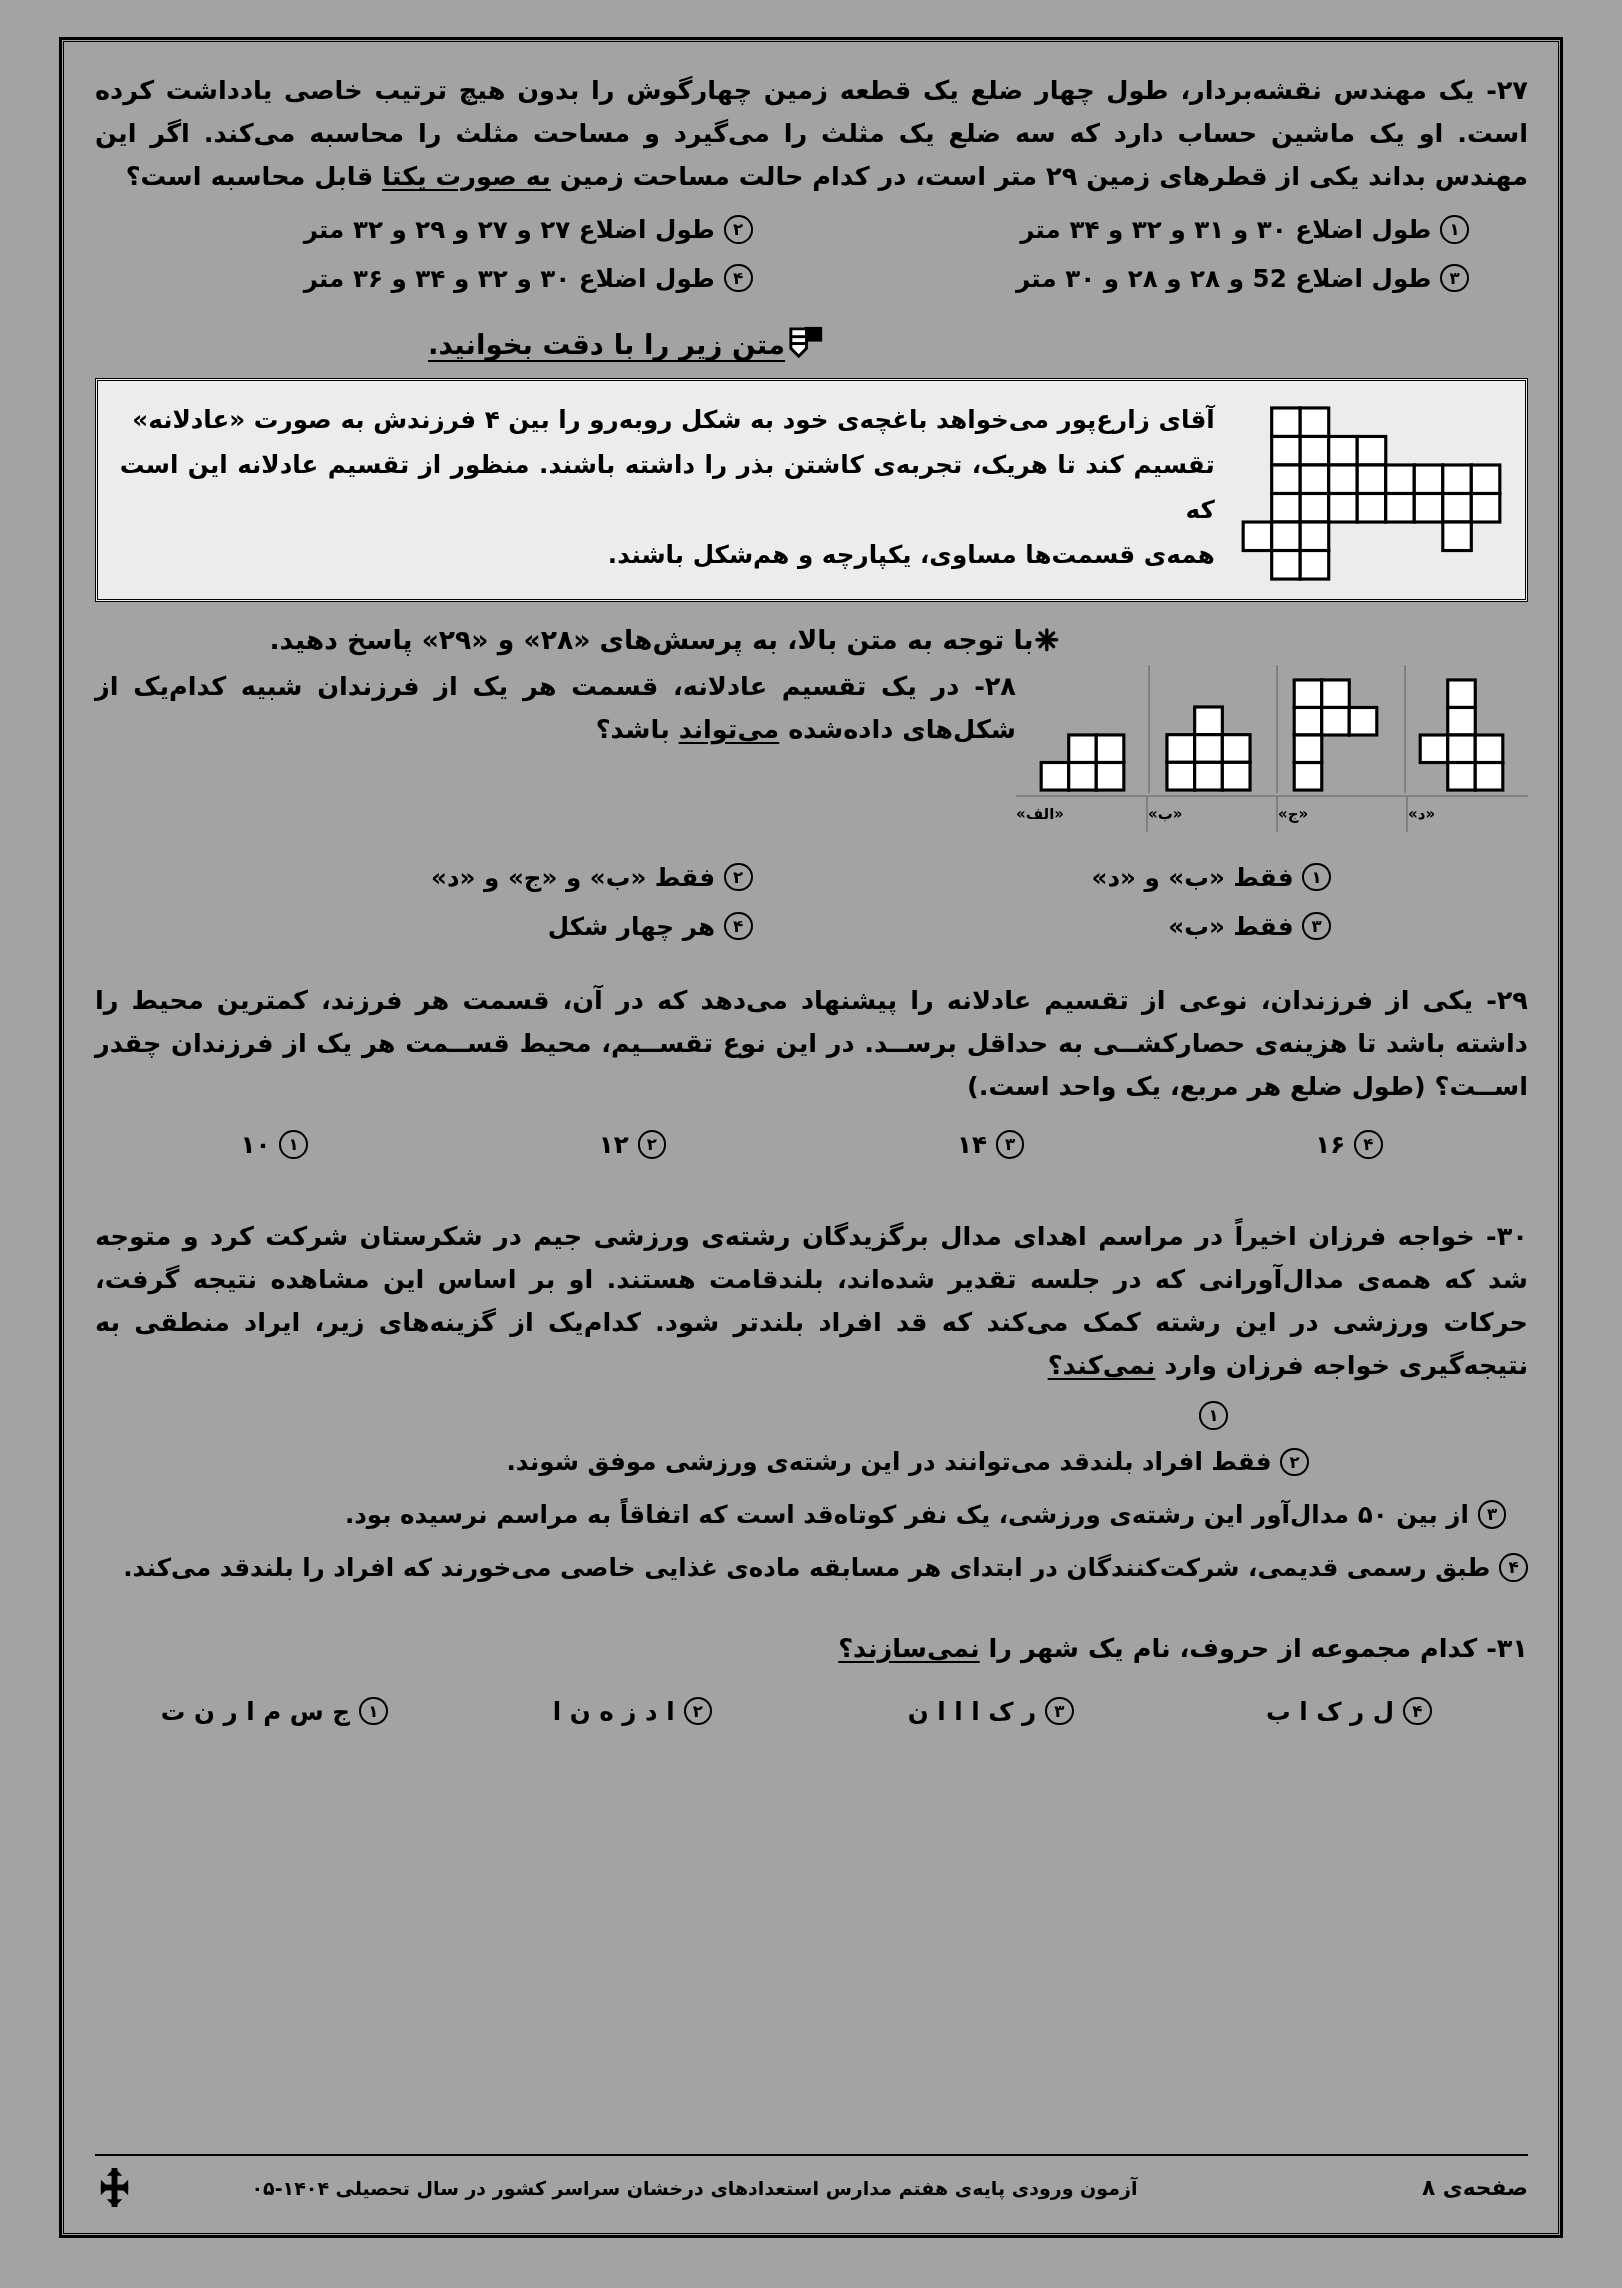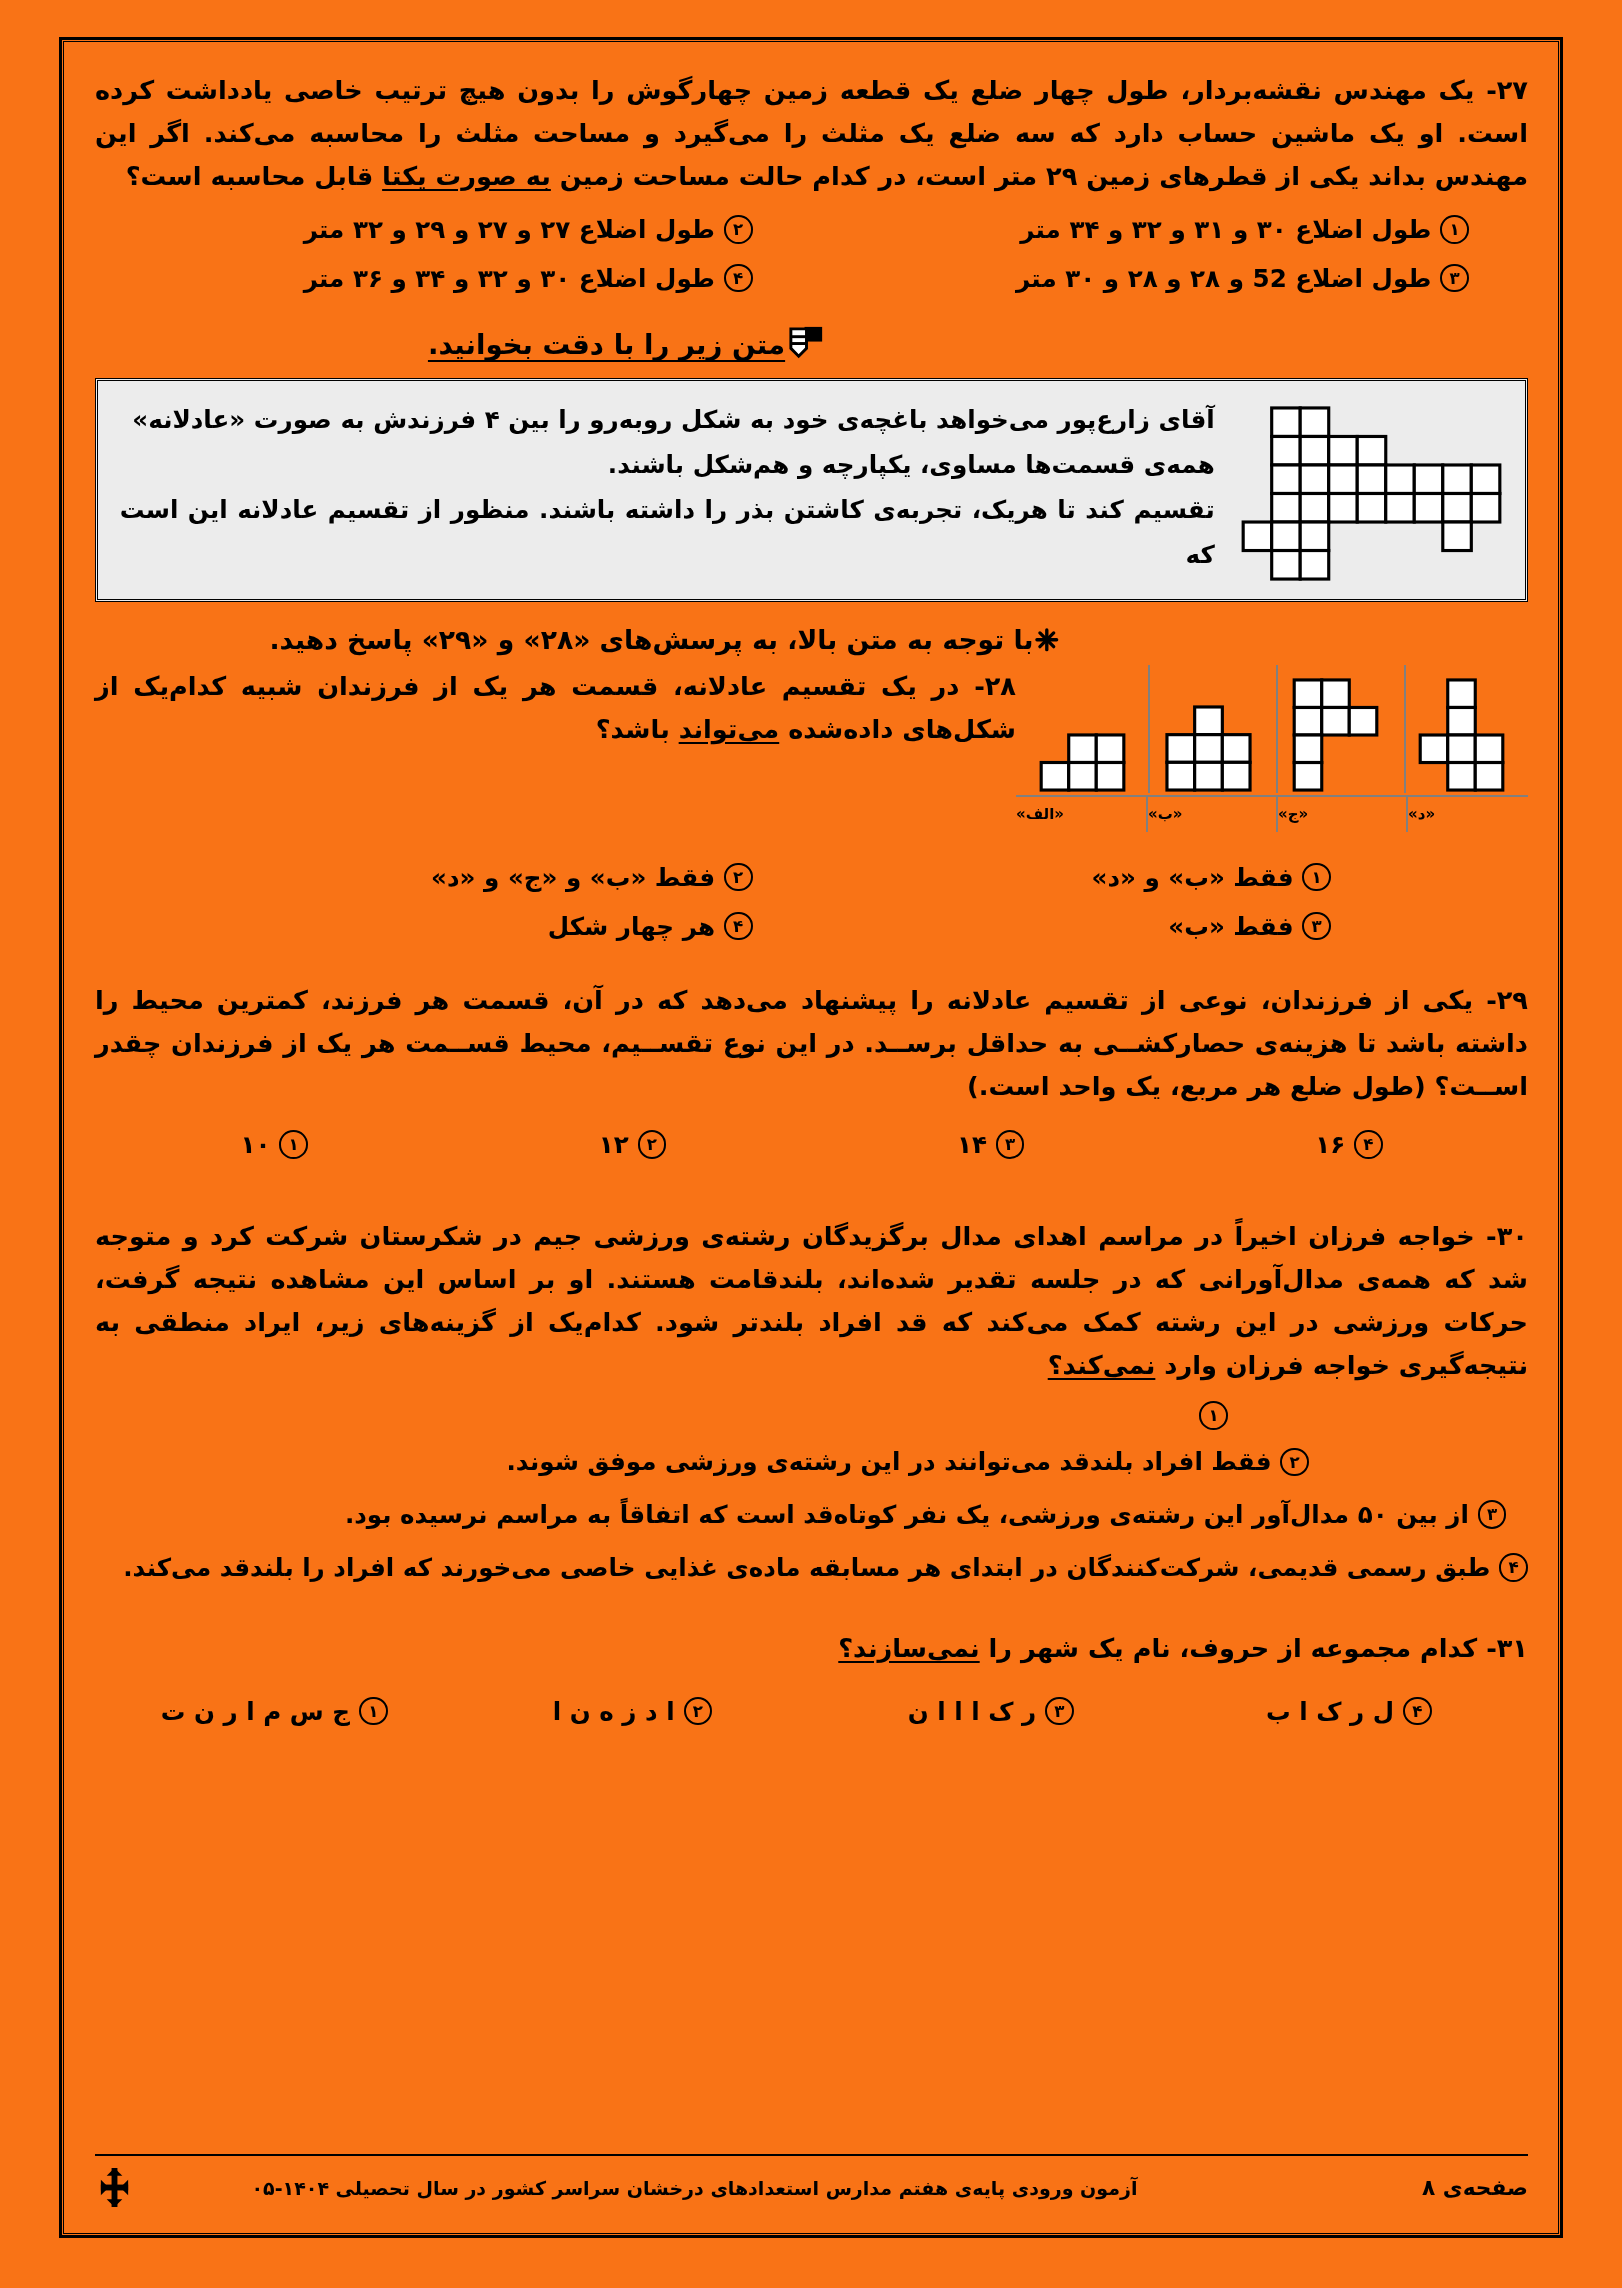--- a/index.html
+++ b/index.html
@@ -8,21 +8,21 @@
     background: #ffffff;
   }
   body {
     font-family: "DejaVu Sans", "Liberation Sans", sans-serif;
     direction: rtl;
   }
   #page {
     position: relative;
     width: 1622px;
     height: 2288px;
-    background: #f97316;
+    background: #a3a3a3;
     box-sizing: border-box;
     overflow: hidden;
     margin-left: 16px;
   }
 
   
   .page-frame {
     position: absolute;
     left: 59px;
     top: 37px;
@@ -347,22 +347,22 @@
             <rect x="3" y="119" width="29" height="29" fill="#ffffff" stroke="#000000" stroke-width="3.2"></rect>
             <rect x="32" y="119" width="29" height="29" fill="#ffffff" stroke="#000000" stroke-width="3.2"></rect>
             <rect x="61" y="119" width="29" height="29" fill="#ffffff" stroke="#000000" stroke-width="3.2"></rect>
             <rect x="206" y="119" width="29" height="29" fill="#ffffff" stroke="#000000" stroke-width="3.2"></rect>
             <rect x="32" y="148" width="29" height="29" fill="#ffffff" stroke="#000000" stroke-width="3.2"></rect>
             <rect x="61" y="148" width="29" height="29" fill="#ffffff" stroke="#000000" stroke-width="3.2"></rect>
           </svg>
       </div>
       <div class="passage-text">
         <div>آقای زارع‌پور می‌خواهد باغچه‌ی خود به شکل روبه‌رو را بین ۴ فرزندش به صورت «عادلانه»</div>
+        <div>تقسیم کند تا هر‌یک، تجربه‌ی کاشتن بذر را داشته باشند. منظور از تقسیم عادلانه این است که</div>
         <div>همه‌ی قسمت‌ها مساوی، یکپارچه و هم‌شکل باشند.</div>
-        <div>تقسیم کند تا هر‌یک، تجربه‌ی کاشتن بذر را داشته باشند. منظور از تقسیم عادلانه این است که</div>
       </div>
     </div>
 
     <div class="instr-line">
       <span class="star-icon">
         <svg viewBox="0 0 26 26" width="25.6" height="25.6" aria-hidden="true">
           <g stroke="#000" stroke-width="3.4" stroke-linecap="round">
             <line x1="13" y1="3" x2="13" y2="23"></line>
             <line x1="3" y1="13" x2="23" y2="13"></line>
             <line x1="6" y1="6" x2="20" y2="20"></line>

